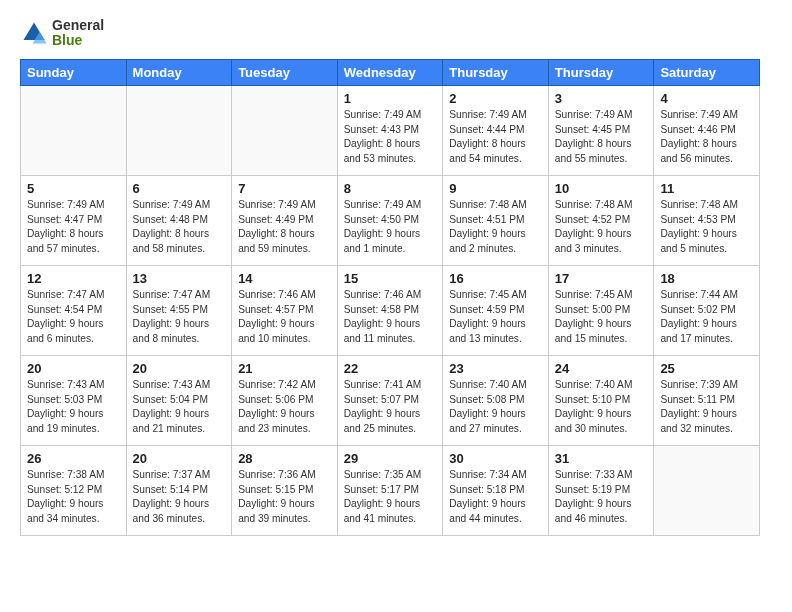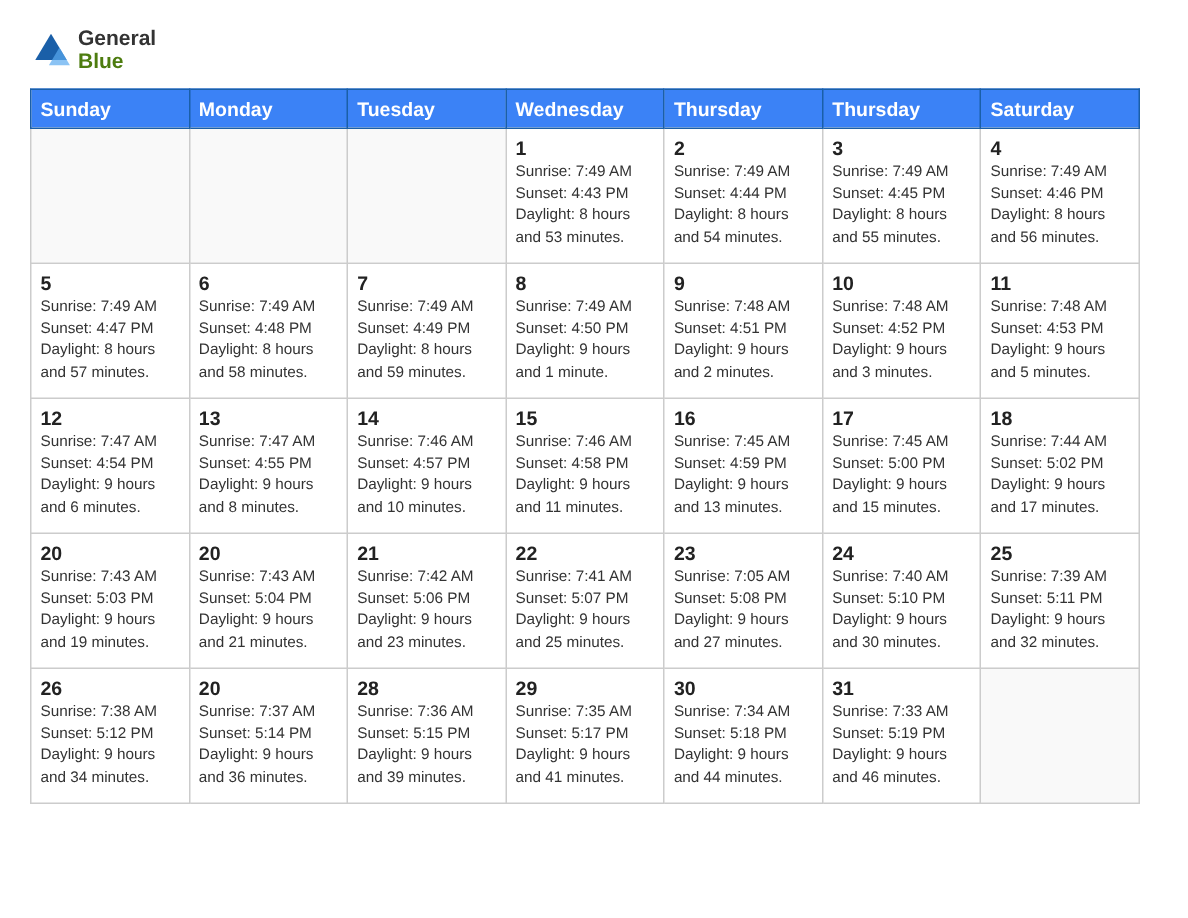--- a/index.html
+++ b/index.html
@@ -265,21 +265,21 @@
 Daylight: 9 hours and 23 minutes.</div>
           </td>
           <td>
             <span class="day-number">22</span>
             <div class="day-info">Sunrise: 7:41 AM
 Sunset: 5:07 PM
 Daylight: 9 hours and 25 minutes.</div>
           </td>
           <td>
             <span class="day-number">23</span>
-            <div class="day-info">Sunrise: 7:05 AM
+            <div class="day-info">Sunrise: 7:40 AM
 Sunset: 5:08 PM
 Daylight: 9 hours and 27 minutes.</div>
           </td>
           <td>
             <span class="day-number">24</span>
             <div class="day-info">Sunrise: 7:40 AM
 Sunset: 5:10 PM
 Daylight: 9 hours and 30 minutes.</div>
           </td>
           <td>

